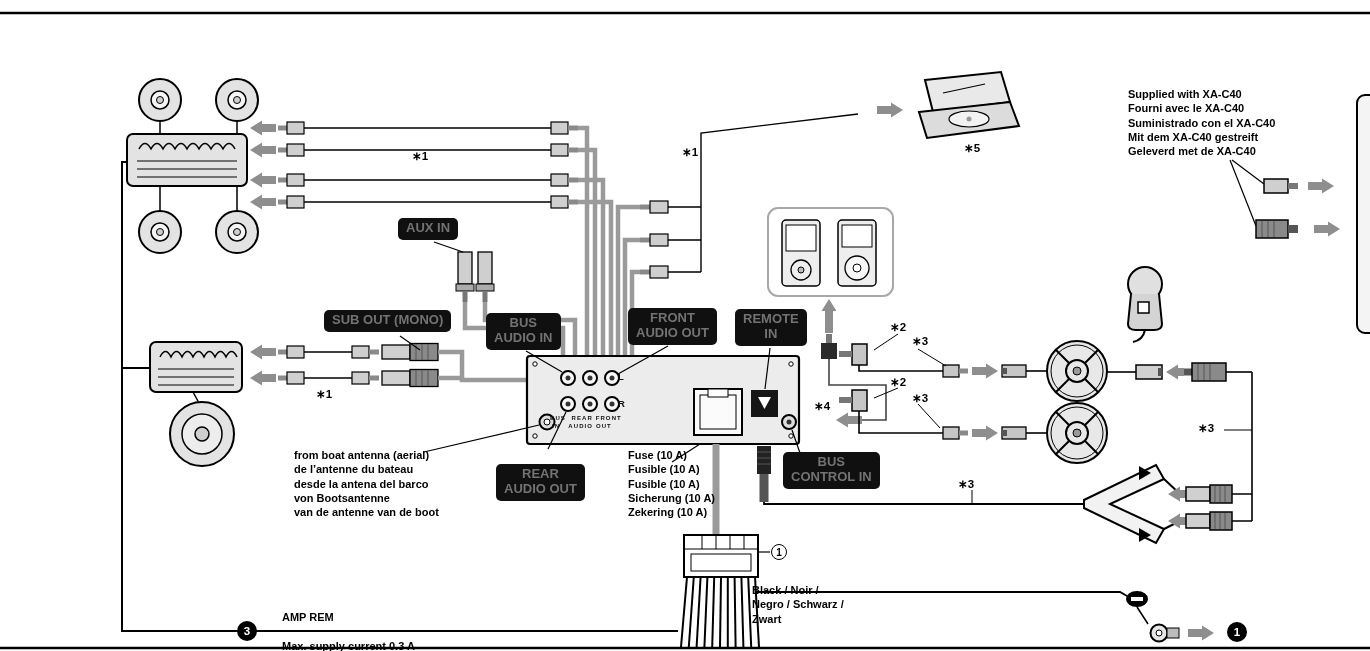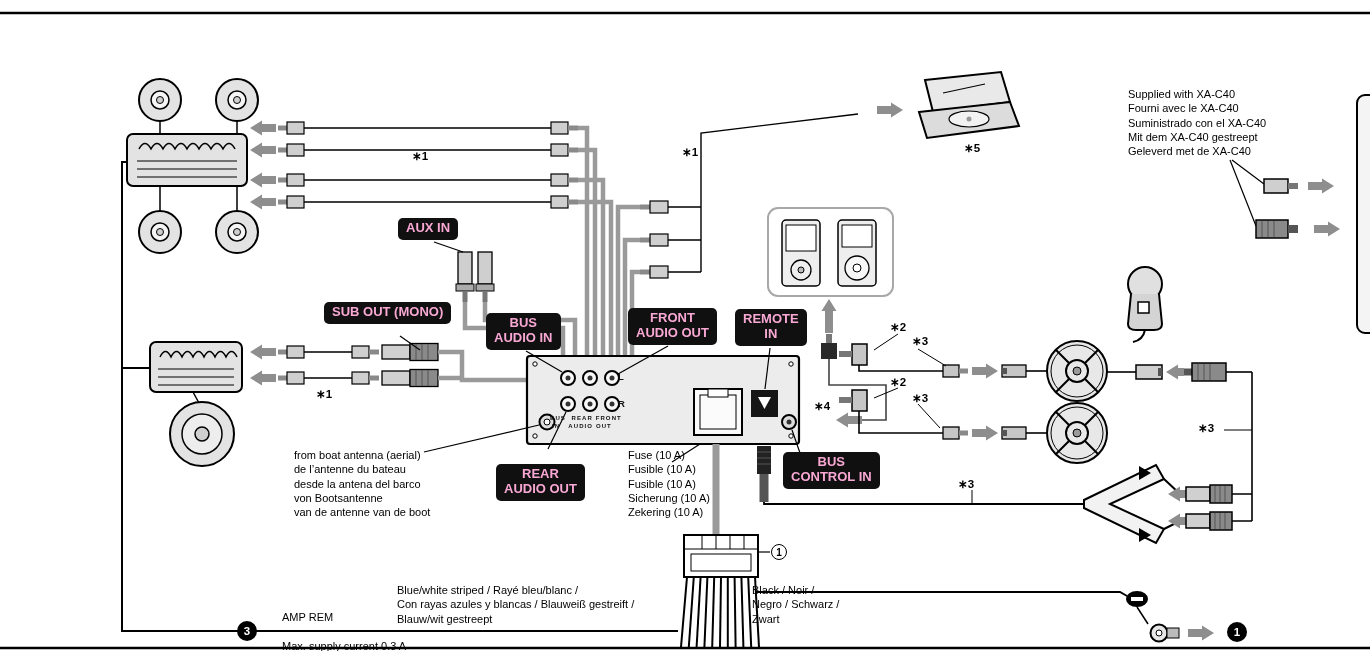--- a/index.html
+++ b/index.html
@@ -1,20 +1,20 @@
 <!DOCTYPE html>
 <html><head>
 <meta charset="utf-8">
 <style>
 *{margin:0;padding:0;box-sizing:border-box}
 html,body{background:#fff}
 .stage{position:relative;width:1370px;height:651px;background:#fff;overflow:hidden;font-family:"Liberation Sans",sans-serif;color:#000}
 .stage>svg{position:absolute;left:0;top:0}
-.pill{position:absolute;background:#101010;color:#f9a8d4;font-weight:700;font-size:13px;line-height:1.15;padding:3px 8px 4px 8px;border-radius:5px;text-align:center;white-space:nowrap;z-index:5}
-.note{position:absolute;font-size:11px;font-weight:400;line-height:1.3;white-space:nowrap;z-index:4}
+.pill{position:absolute;background:#101010;color:#737373;font-weight:700;font-size:13px;line-height:1.15;padding:3px 8px 4px 8px;border-radius:5px;text-align:center;white-space:nowrap;z-index:5}
+.note{position:absolute;font-size:11px;font-weight:700;line-height:1.3;white-space:nowrap;z-index:4}
 .marker{position:absolute;font-size:11.5px;font-weight:700;z-index:4}
 .co{position:absolute;width:20px;height:20px;border-radius:50%;display:flex;align-items:center;justify-content:center;font-size:11.5px;font-weight:700;z-index:5}
 .co.black{background:#000;color:#fff}
 .co.white{width:16px;height:16px;background:#fff;color:#000;border:1.6px solid #000;font-size:10px}
 .tiny{position:absolute;font-size:6px;font-weight:700;letter-spacing:1.1px;white-space:pre;color:#111;z-index:4}
 .lr{position:absolute;font-size:9.5px;font-weight:700;color:#111;z-index:4}
 </style>
 </head>
 <body>
 
@@ -349,21 +349,21 @@
     <circle cx="1159" cy="633" r="8.5" fill="#e6e6e6" stroke="#000" stroke-width="2"></circle>
         <circle cx="1159" cy="633" r="3" fill="#fff" stroke="#000"></circle>
     <rect x="1167" y="628" width="12" height="10" fill="#bbb" stroke="#000"></rect>
     <polygon points="1214,633 1202,625.5 1202,629 1188,629 1188,637 1202,637 1202,640.5" fill="#8e8e8e"></polygon>
   </g>
 </svg>
 
 <div class="pill" style="left:398px;top:218px">
       <div>AUX IN</div>
     </div>
-<div class="pill" style="left:324px;top:302px">
+<div class="pill" style="left:324px;top:310px">
       <div>SUB OUT (MONO)</div>
     </div>
 <div class="pill" style="left:486px;top:313px">
       <div>BUS</div>
       <div>AUDIO IN</div>
     </div>
 <div class="pill" style="left:628px;top:308px">
       <div>FRONT</div>
       <div>AUDIO OUT</div>
     </div>
@@ -377,42 +377,37 @@
     </div>
 <div class="pill" style="left:783px;top:452px">
       <div>BUS</div>
       <div>CONTROL IN</div>
     </div>
 
 <div class="note" style="left:1128px;top:87px">
   <div>Supplied with XA-C40</div>
       <div>Fourni avec le XA-C40</div>
       <div>Suministrado con el XA-C40</div>
-      <div>Mit dem XA-C40 gestreept</div>
+      <div>Mit dem XA-C40 gestreift</div>
       <div>Geleverd met de XA-C40</div>
 </div>
 <div class="note" style="left:294px;top:448px">
   <div>from boat antenna (aerial)</div>
       <div>de l’antenne du bateau</div>
       <div>desde la antena del barco</div>
       <div>von Bootsantenne</div>
       <div>van de antenne van de boot</div>
 </div>
 <div class="note" style="left:628px;top:448px">
   <div>Fuse (10 A)</div>
       <div>Fusible (10 A)</div>
       <div>Fusible (10 A)</div>
       <div>Sicherung (10 A)</div>
       <div>Zekering (10 A)</div>
 </div>
-<div class="note" style="left:397px;top:583px">
-  <div>Blue/white striped / Rayé bleu/blanc /</div>
-      <div>Con rayas azules y blancas / Blauweiß gestreift /</div>
-      <div>Blauw/wit gestreept</div>
-</div>
 <div class="note" style="left:752px;top:583px">
   <div>Black / Noir /</div>
       <div>Negro / Schwarz /</div>
       <div>Zwart</div>
 </div>
 <div class="note" style="left:282px;top:610px">AMP REM</div>
 <div class="note" style="left:282px;top:639px">Max. supply current 0.3 A</div>
 
 <div class="marker" style="left:412px;top:149px">∗1</div>
 <div class="marker" style="left:682px;top:145px">∗1</div>

